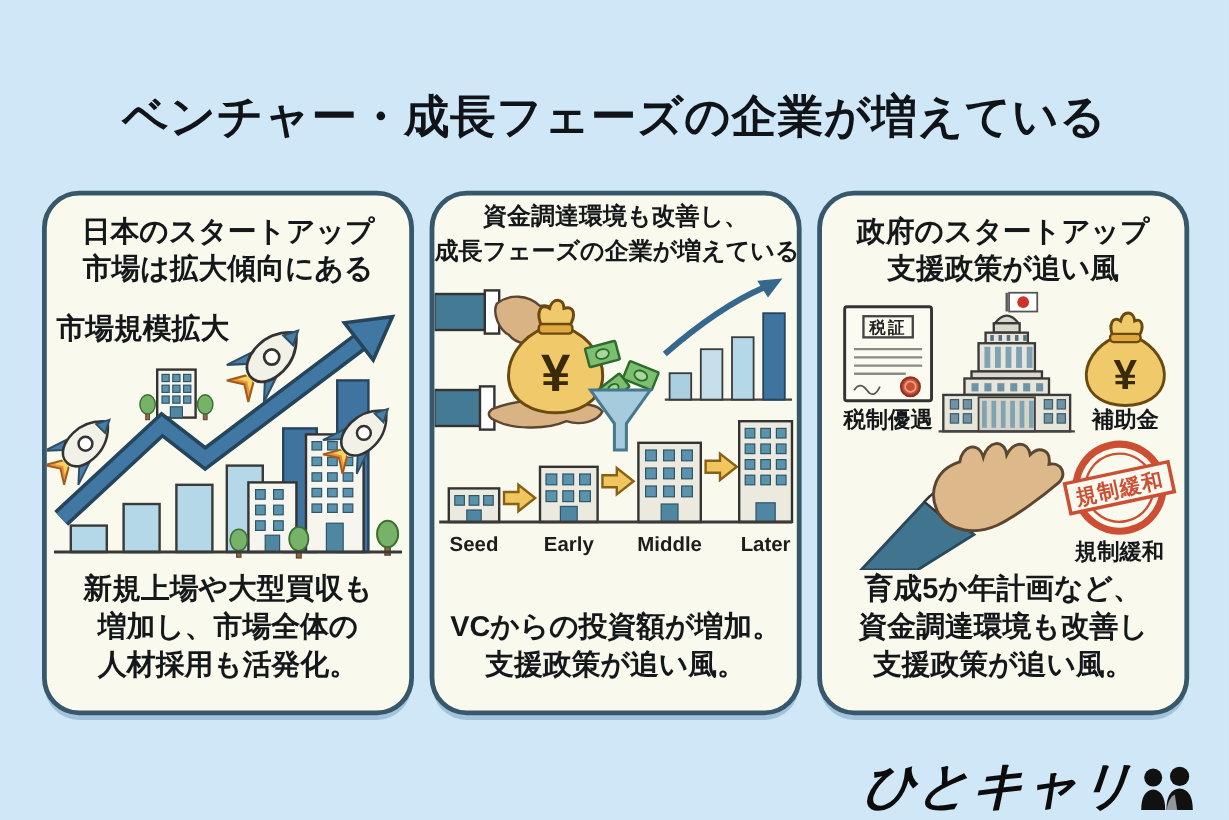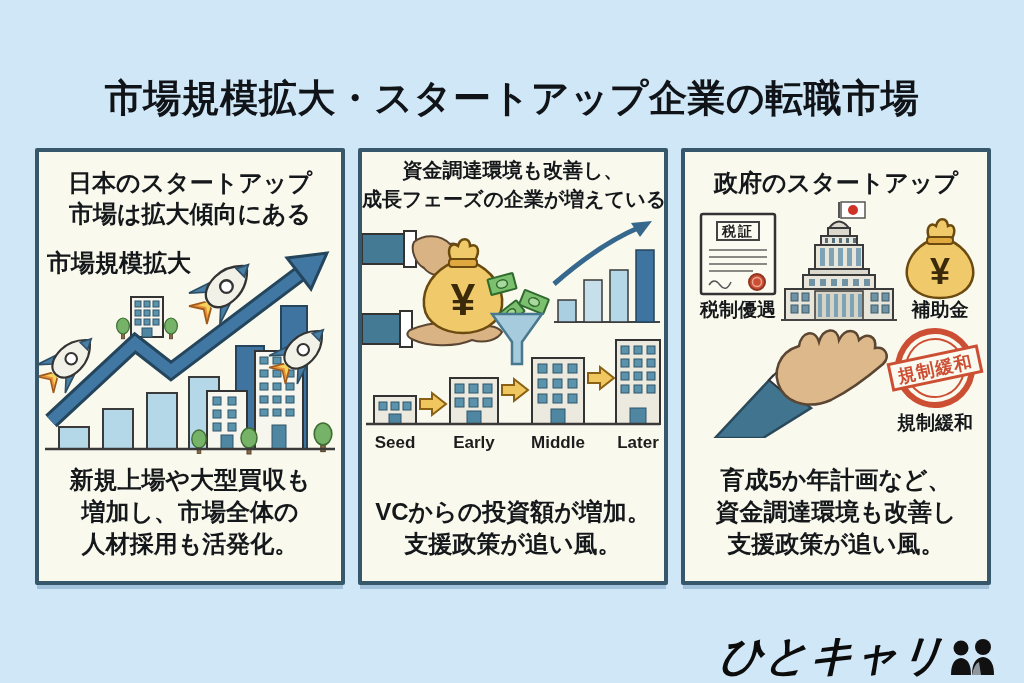--- a/index.html
+++ b/index.html
@@ -14,23 +14,23 @@
     font-size:38px;font-weight:900;color:#101418;letter-spacing:.5px;
     line-height:1.1;
   }
   .panels{
     position:absolute;left:35px;top:148px;width:956px;
     display:flex;gap:13px;
   }
   .panel{
     width:310px;height:437px;
     background:#faf9ee;
-    border:4px solid #37576a;border-radius:2px;
+    border:4px solid #37576a;border-radius:31px;
     box-shadow:0 6px 0 -2px rgba(126,166,196,.55);
-    display:flex;flex-direction:column;overflow:hidden;
+    display:flex;flex-direction:column;overflow:hidden;margin-top:11px;
   }
   .heading{
     padding-top:15px;text-align:center;font-weight:900;color:#15181b;
     font-size:24px;line-height:1.3;white-space:nowrap;
   }
   .panel-2 .heading{font-size:20px;line-height:1.45;padding-top:4px;}
   .art{display:block;margin:0 auto;}
   .caption{
     margin-top:auto;padding-bottom:21px;text-align:center;
     font-weight:900;color:#15181b;font-size:24px;line-height:1.33;white-space:nowrap;
@@ -43,21 +43,21 @@
     font-size:43px;font-weight:900;font-style:italic;color:#0c0c0c;
     transform:skewX(-6deg);letter-spacing:1px;line-height:1;
   }
   svg text{font-family:"Liberation Sans","DejaVu Sans",sans-serif;}
 </style>
 </head>
 <body>
 
 <div class="stage">
 
-  <h1 class="title">市場規模拡大・スタートアップ企業の転職市場</h1>
+  <h1 class="title">ベンチャー・成長フェーズの企業が増えている</h1>
 
   <div class="panels">
 
     <section class="panel panel-1">
       <div class="heading">
         <div>日本のスタートアップ</div>
         <div>市場は拡大傾向にある</div>
       </div>
 
       <svg class="art" width="302" height="216" viewBox="0 0 302 216" style="margin-top:10px;">
@@ -284,20 +284,21 @@
 
       <div class="caption">
         <div>VCからの投資額が増加。</div>
         <div>支援政策が追い風。</div>
       </div>
     </section>
 
     <section class="panel panel-3">
       <div class="heading">
         <div>政府のスタートアップ</div>
+        <div>支援政策が追い風</div>
       </div>
 
       <svg class="art" width="302" height="238" viewBox="0 0 302 238" style="margin-top:2px;">
         <g>
           <rect x="16" y="14" width="74" height="80" rx="2" fill="#fcfbf2" stroke="#333" stroke-width="2.5"></rect>
           <rect x="32" y="22" width="42" height="18" fill="none" stroke="#444" stroke-width="2"></rect>
           <text x="53" y="36" font-size="14" font-weight="800" fill="#222" text-anchor="middle" letter-spacing="2">税証</text>
           <g stroke="#8a8a84" stroke-width="2">
             <line x1="24" y1="50" x2="82" y2="50"></line>
               <line x1="24" y1="57" x2="82" y2="57"></line>

